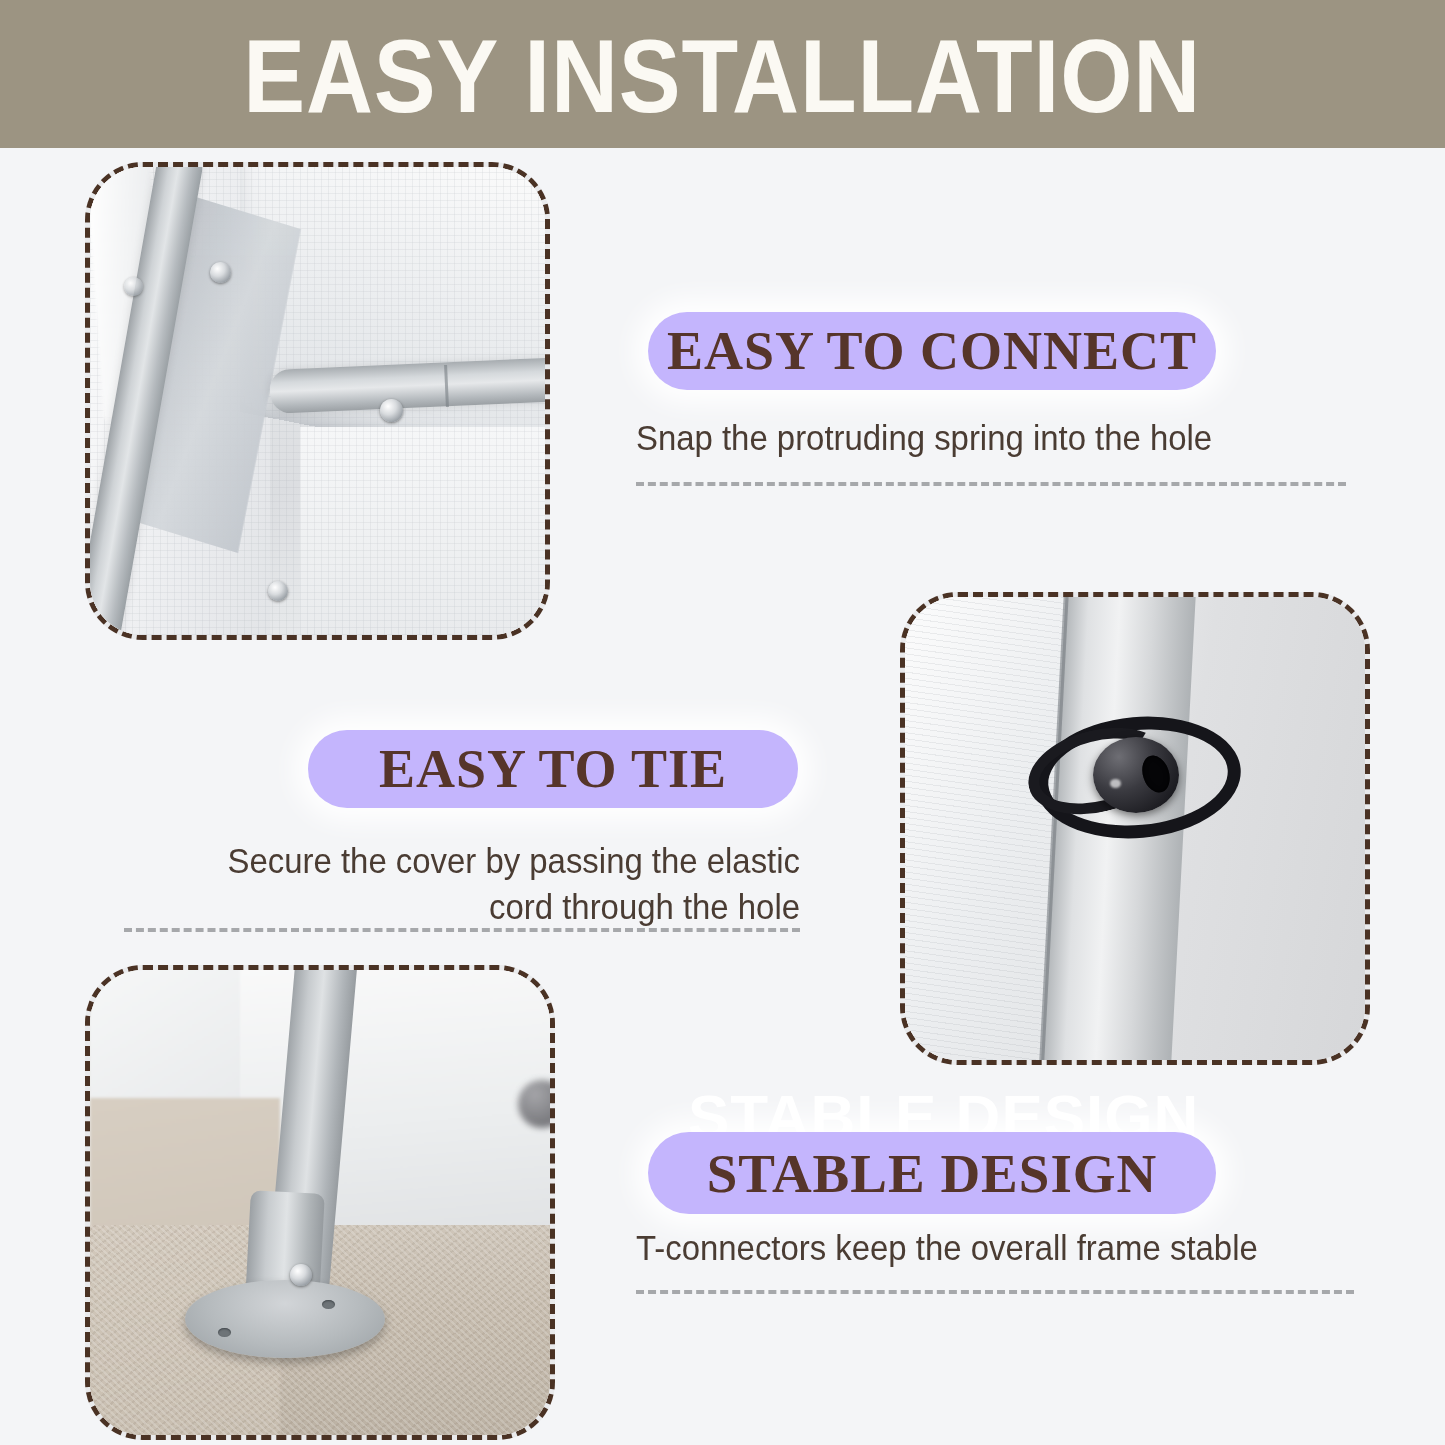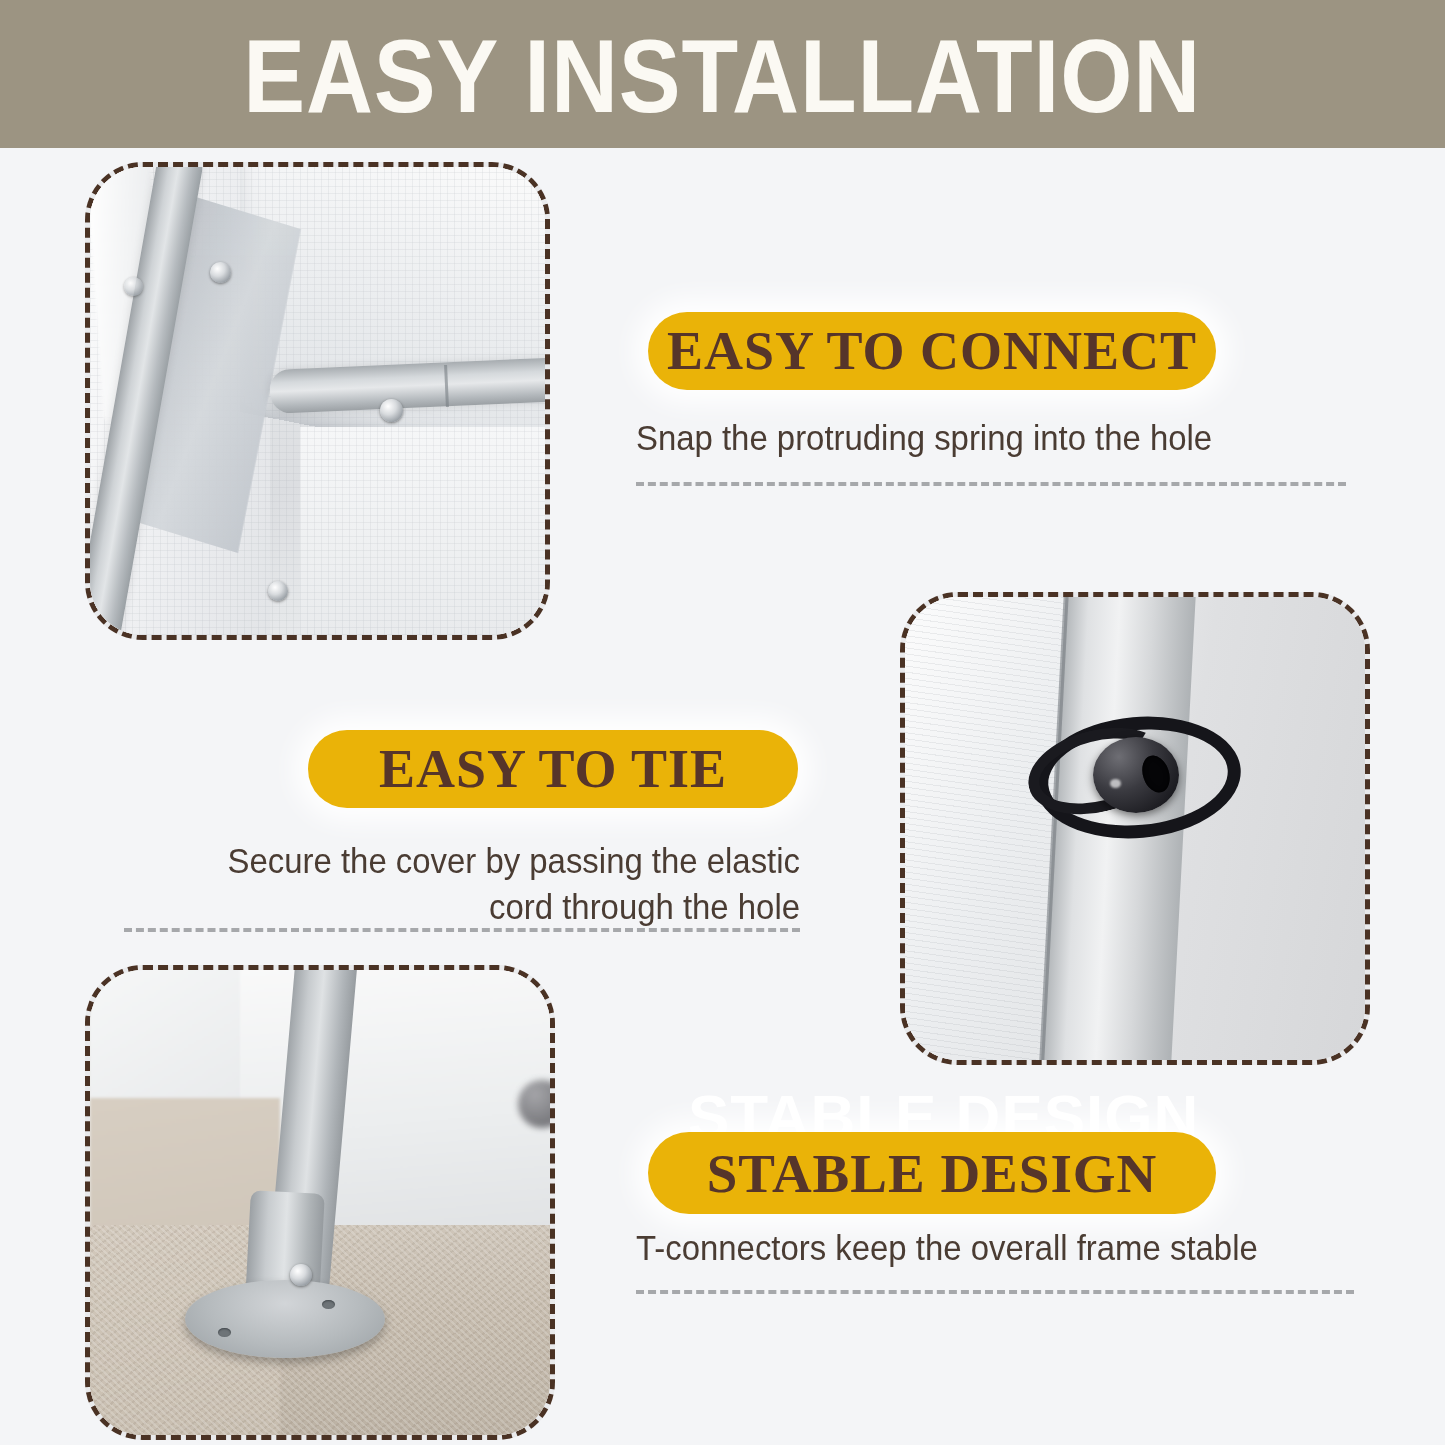--- a/index.html
+++ b/index.html
@@ -212,21 +212,21 @@
   }
   #photo-stable .blur-ball{
     position:absolute;right:-16px;top:110px;width:48px;height:48px;border-radius:50%;
     background:radial-gradient(circle at 35% 30%,#9a9a9e,#4d4d52);
     filter:blur(3px);opacity:.85;
   }
 
   
   .pill{
     position:absolute;
-    background:#eab308;
+    background:#c4b5fd;
     border-radius:999px;
     display:flex;align-items:center;justify-content:center;
     box-shadow:0 0 26px 14px rgba(255,255,255,.92);
   }
   .pill-text{
     font-family:"Liberation Serif", serif;
     font-weight:bold;
     color:#56352a;
     white-space:nowrap;
     line-height:1;

